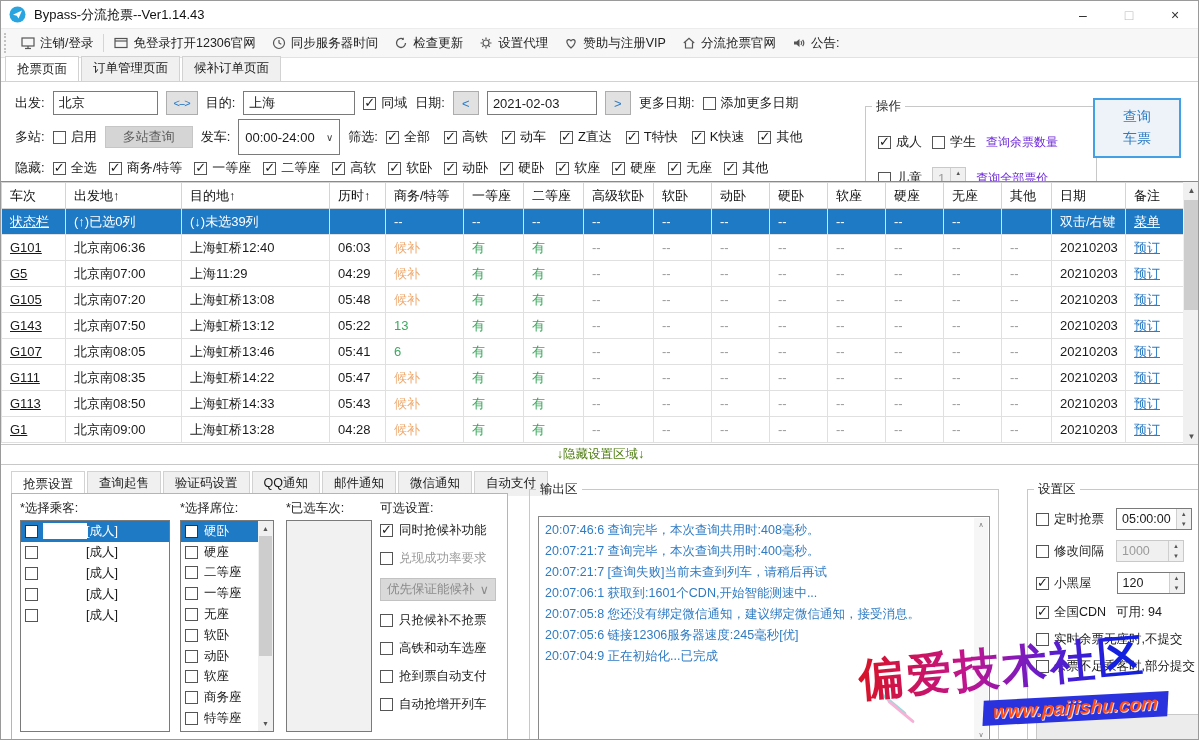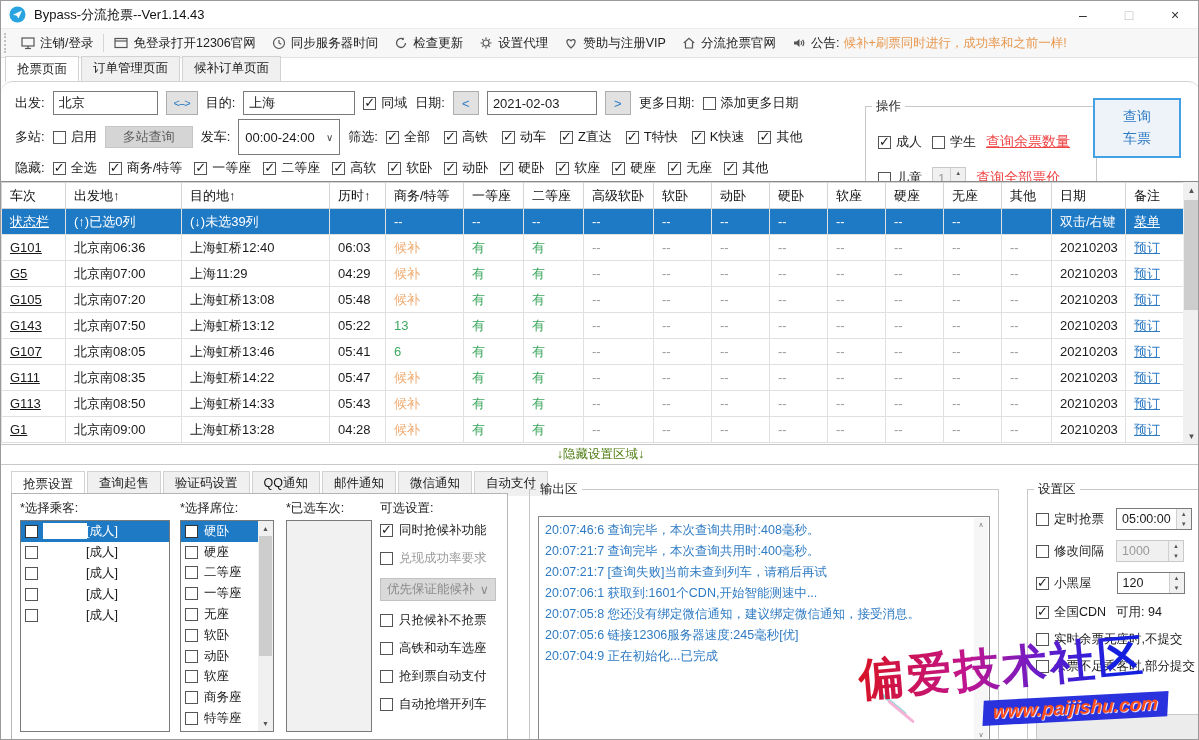--- a/index.html
+++ b/index.html
@@ -19,37 +19,37 @@
   .grip{width:5px;height:20px;border-left:2px dotted #c2c2c2;margin:0 4px 0 3px;}
   .tb-item{display:flex;align-items:center;gap:5px;padding:0 8px;white-space:nowrap;}
   .tb-item svg{display:block;}
   .tb-sep{width:1px;height:18px;background:#d5d5d5;margin:0 2px;}
   .announce{color:#e8984e;padding-left:2px;white-space:nowrap;}
   
   #tabbar{position:absolute;top:57px;left:0;width:100%;height:23px;display:flex;align-items:flex-end;padding-left:4px;background:#fff;}
   .tab{padding:3px 11px 4px 11px;border:1px solid #d2d2d2;border-bottom:none;background:#f0f0f0;margin-right:2px;font-size:12.5px;}
   .tab.active{background:#fff;position:relative;top:1px;padding-top:4px;}
   
-  #querypanel{position:absolute;top:80px;left:0;width:1199px;height:100px;background:#fff;border-top:1px solid #d2d2d2;border-radius:12px;}
+  #querypanel{position:absolute;top:80px;left:0;width:1199px;height:100px;background:#fff;border-top:1px solid #d2d2d2;}
   .qrow{position:absolute;left:14px;display:flex;align-items:center;column-gap:8px;height:26px;white-space:nowrap;}
   .tbox{border:1px solid #7a7a7a;height:24px;display:flex;align-items:center;padding:0 5px;background:#fff;}
   .btn{border:1px solid #adadad;background:#e1e1e1;height:24px;display:flex;align-items:center;justify-content:center;}
   .swap{width:32px;color:#2e7cc3;font-size:11px;letter-spacing:-1px;}
   .navb{width:26px;color:#2e7cc3;font-size:13px;}
   .btn-multi{width:88px;height:22px;background:#d5d5d5;border:1px solid #c6c6c6;color:#5f5f5f;}
   .dd{border:1px solid #7a7a7a;height:36px;width:102px;display:flex;align-items:center;justify-content:space-between;padding:0 6px;background:#fff;}
   .dd .ar{font-size:10px;color:#444;}
   .cbrow{display:inline-flex;align-items:center;gap:5px;white-space:nowrap;}
   .cb{width:13px;height:13px;border:1px solid #555;background:#fff;display:inline-block;position:relative;flex:0 0 13px;}
   .cb.on::after{content:"✓";position:absolute;left:0px;top:-3px;font-size:13px;color:#1a1a1a;}
   fieldset{border:1px solid #c8c8c8;margin:12px;padding:0;}
   legend{font-size:12.5px;padding:0 4px;margin-left:6px;color:#222;}
   #opsbox{position:absolute;left:852px;top:4px;width:232px;height:90px;}
   #opsbox .oprow{position:absolute;left:12px;display:flex;align-items:center;gap:10px;}
-  .linklight{color:#ef4444;text-decoration:underline;font-size:14px;}
+  .linklight{color:#6d28d9;font-size:12px;}
   .spin{display:inline-flex;align-items:stretch;border:1px solid #7a7a7a;height:22px;background:#fff;}
   .spin .v{display:flex;align-items:center;padding:0 5px;}
   .spin .arrows{width:15px;border-left:1px solid #cfcfcf;background:#f0f0f0;display:flex;flex-direction:column;}
   .spin .arrows span{flex:1;display:flex;align-items:center;justify-content:center;font-size:6px;color:#555;}
   .spin.dis{background:#f0f0f0;color:#9a9a9a;border-color:#c9c9c9;}
   .btn-query{position:absolute;left:1092px;top:16px;width:88px;height:60px;border:2px solid #44a0e4;background:#eef3f9;color:#2e7cc3;
              display:flex;flex-direction:column;align-items:center;justify-content:center;font-size:14px;line-height:1.55;}
   
   #tablewrap{position:absolute;top:180px;left:0;width:1199px;height:263px;border-top:1px solid #8a8a8a;background:#fff;}
   table.grid{border-collapse:collapse;table-layout:fixed;width:1182px;font-size:13px;}
@@ -184,21 +184,20 @@
       <span>分流抢票官网</span>
     </span>
     <span class="tb-item" style="padding-right:2px;">
       <svg width="14" height="14" viewBox="0 0 14 14" fill="none" stroke="#555" stroke-width="1.2">
           <path d="M2 5.5 H4.5 L7.5 3 V11 L4.5 8.5 H2 Z" fill="#555" stroke="none"></path>
           <path d="M9 5 Q10.4 7 9 9"></path>
           <path d="M10.6 3.8 Q13 7 10.6 10.2"></path>
         </svg>
       <span>公告:</span>
     </span>
-    <span class="announce">候补+刷票同时进行，成功率和之前一样!</span>
   </div>
 
   <div id="tabbar">
     <div class="tab active">抢票页面</div>
     <div class="tab">订单管理页面</div>
     <div class="tab">候补订单页面</div>
   </div>
 
   <div id="querypanel">
     <div class="qrow" style="top:8px;">

